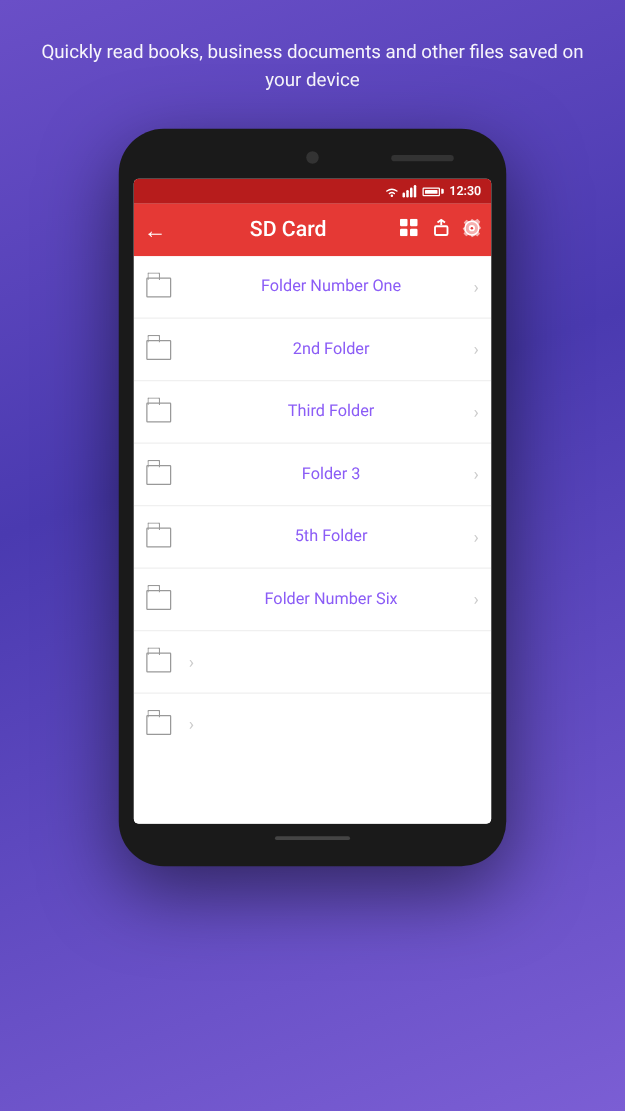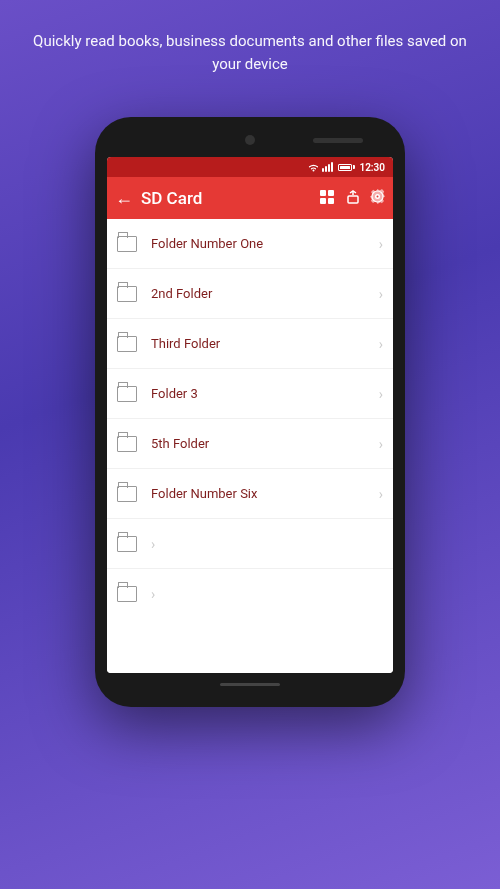--- a/index.html
+++ b/index.html
@@ -29,24 +29,25 @@
     }
 
     .header-text p {
       font-size: 15px;
       font-weight: 400;
       line-height: 1.5;
       opacity: 0.95;
     }
 
     .phone-wrapper {
-      margin-top: 32px;
+      margin-top: 18px;
       position: relative;
       width: 310px;
       height: 590px;
+      text-align: center;
     }
 
     .phone-body {
       width: 310px;
       height: 590px;
       background: #1a1a1a;
       border-radius: 36px;
       position: relative;
       box-shadow: 0 20px 60px rgba(0,0,0,0.5);
       padding: 12px;
@@ -230,21 +231,21 @@
       width: 8px;
       height: 5px;
       border: 1.5px solid #999;
       border-bottom: none;
       border-radius: 1px 1px 0 0;
     }
 
     .file-item-name {
       flex: 1;
       font-size: 13px;
-      color: #7f1d1d;
+      color: #8b5cf6;
     }
 
     .file-chevron {
       color: #ccc;
       font-size: 14px;
     }
 
     .phone-bottom-bar {
       height: 22px;
       display: flex;

